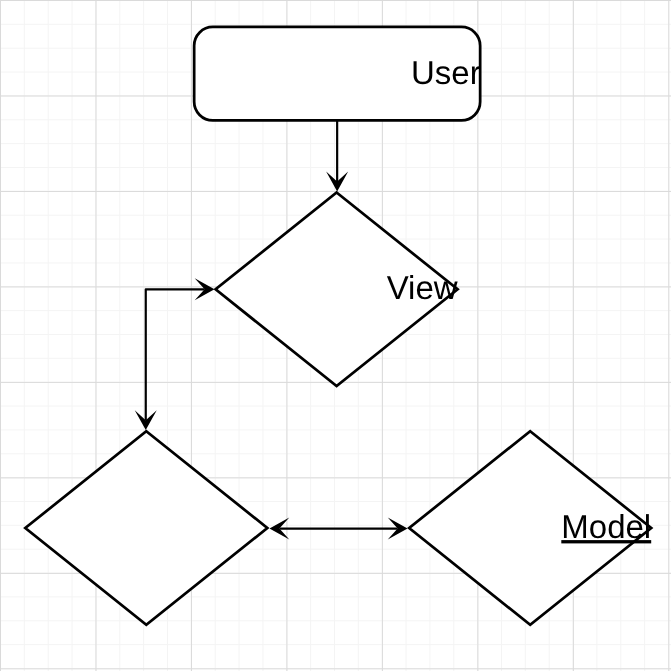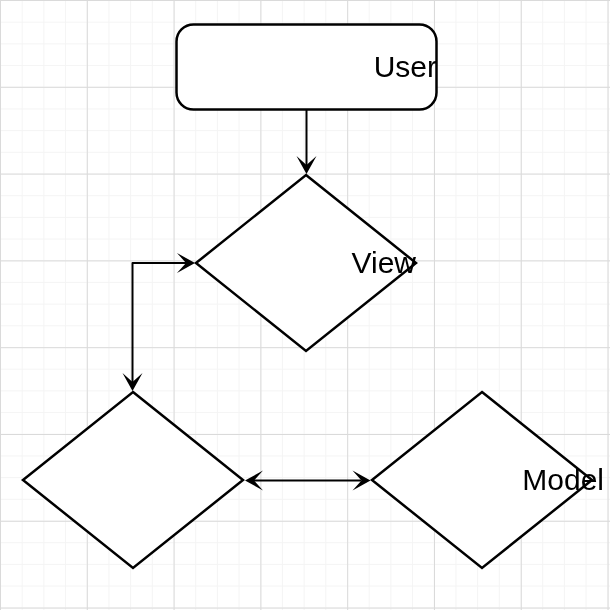--- a/index.html
+++ b/index.html
@@ -76,17 +76,17 @@
 
   <div class="node-label" style="left:176px; top:24px; width:261px; height:86px;">
     <span class="label-text">User</span>
   </div>
 
   <div class="node-label" style="left:196px; top:175px; width:220px; height:176px;">
     <span class="label-text">View</span>
   </div>
 
 
-  <div class="node-label" style="left:384px; top:392px; width:220px; height:176px;">
+  <div class="node-label" style="left:372px; top:392px; width:220px; height:176px;text-decoration:underline;">
     <span class="label-text">Model</span>
   </div>
 
 </div>
 
 </body></html>

